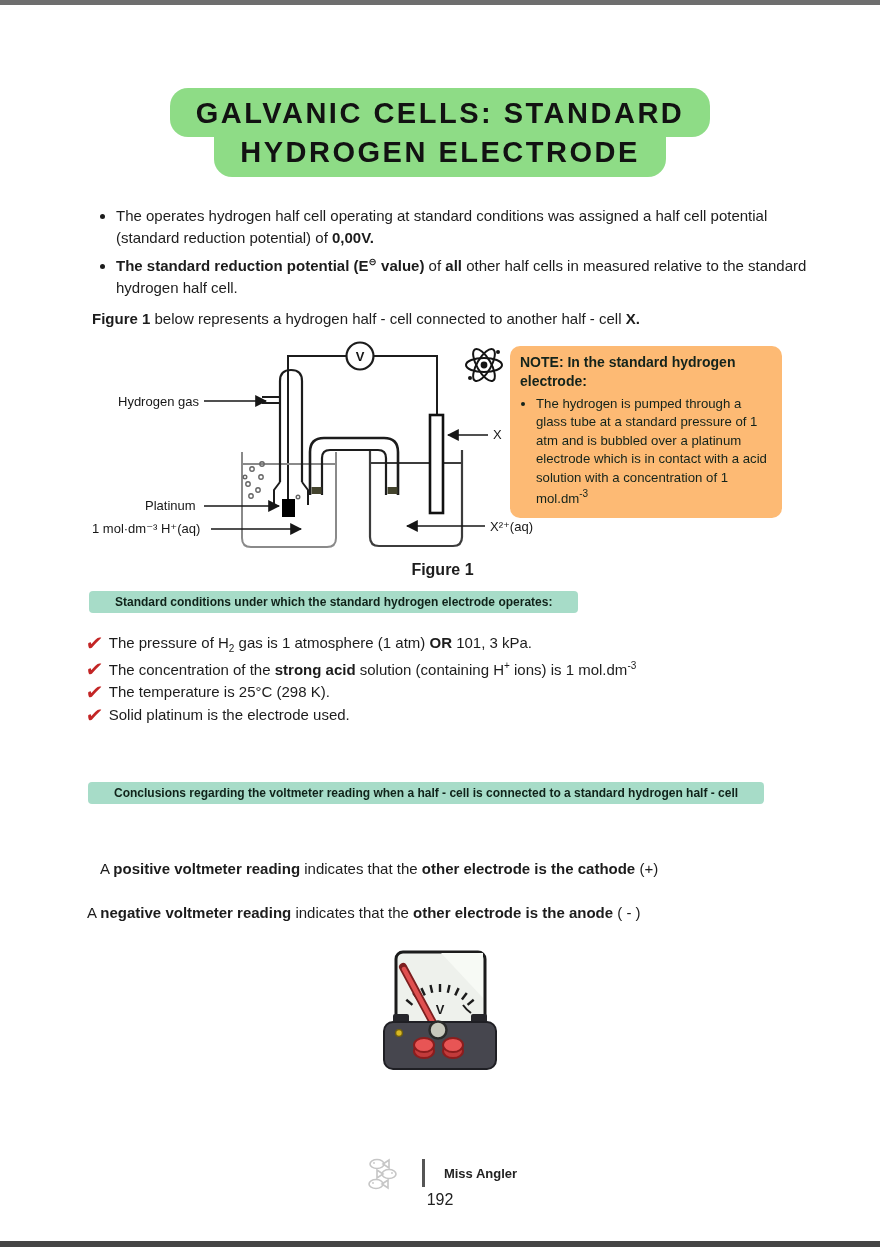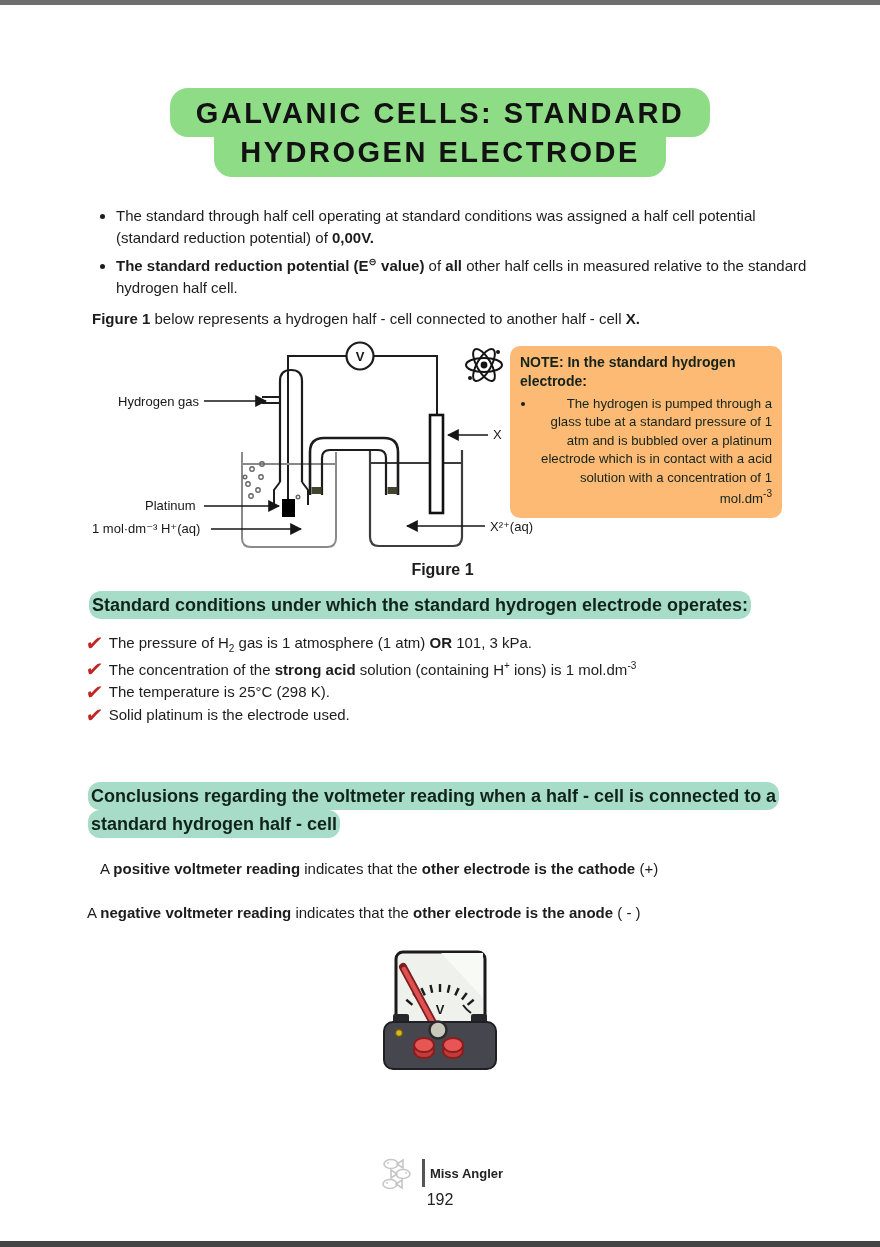--- a/index.html
+++ b/index.html
@@ -28,61 +28,61 @@
 
   
   .diagram{position:absolute;top:336px;left:85px;width:712px;height:232px;}
   .diag{position:absolute;left:0;top:0;}
   .diag text{font-family:"Liberation Sans","DejaVu Sans",sans-serif;font-size:13px;fill:#161616;}
   .atom{position:absolute;left:378px;top:6px;}
   .note{position:absolute;left:425px;top:10px;width:252px;background:#fdba74;
         border-radius:10px;padding:7px 10px 9px 10px;color:#13231b;}
   .note-h{font-weight:bold;font-size:14px;line-height:1.35;}
   .note ul{margin:4px 0 0 0;padding-left:16px;}
-  .note li{font-size:13.2px;line-height:1.4;text-align:right;}
+  .note li{font-size:13.2px;line-height:1.4;}
 
   .caption{position:absolute;top:561px;left:85px;width:715px;text-align:center;
            font-weight:bold;font-size:16px;}
 
   
   .cond-h{position:absolute;top:592px;left:89px;}
-  .hl{background:#a7dcc8;border-radius:12px;padding:4px 3px;font-weight:bold;font-size:18px;
+  .hl{background:#a7dcc8;border-radius:4px;padding:4px 26px;font-weight:bold;font-size:12px;
       color:#10231a;-webkit-box-decoration-break:clone;box-decoration-break:clone;line-height:1.55;}
   .checklist{position:absolute;top:634px;left:86px;width:710px;}
   .chk-row{display:flex;align-items:flex-start;margin-bottom:4px;font-size:15px;line-height:1.25;}
   .chk{color:#c32525;font-size:20px;line-height:1;margin-right:6px;margin-top:-1px;
        font-family:"DejaVu Sans",sans-serif;transform:skewX(-8deg);}
 
   
   .concl{position:absolute;top:783px;left:88px;width:692px;}
   .pos{position:absolute;top:860px;left:100px;margin:0;font-size:15px;}
   .neg{position:absolute;top:904px;left:87px;margin:0;font-size:15px;text-align:right;}
 
   .voltmeter{position:absolute;left:383px;top:950px;}
 
   
   .footer{position:absolute;top:1156px;left:0;width:880px;display:flex;flex-direction:column;align-items:center;}
-  .brandrow{display:flex;align-items:center;gap:5px;}
+  .brandrow{display:flex;align-items:center;gap:19px;}
   .divider{width:3px;height:28px;background:#555;}
   .brand{font-weight:bold;font-size:13px;color:#222;}
   .pagenum{font-size:16px;color:#222;margin-top:1px;}
 </style>
 </head>
 <body>
 
 <div class="page">
   <div class="bar top"></div>
 
   <div class="title">
     <div class="t-line">GALVANIC CELLS: STANDARD</div><br>
     <div class="t-line t2">HYDROGEN ELECTRODE</div>
   </div>
 
   <ul class="intro">
-    <li><span>The standard through half cell operating at standard conditions was assigned a half cell potential (standard reduction potential) of </span><span class="b">0,00V.</span></li>
+    <li><span>The operates hydrogen half cell operating at standard conditions was assigned a half cell potential (standard reduction potential) of </span><span class="b">0,00V.</span></li>
     <li><span class="b">The standard reduction potential (E</span><span class="b sup">⊖</span><span class="b"> value)</span><span> of </span><span class="b">all</span><span> other half cells in measured relative to the standard hydrogen half cell.</span></li>
   </ul>
 
   <p class="figline"><span class="b">Figure 1</span><span> below represents a hydrogen half - cell connected to another half - cell </span><span class="b">X.</span></p>
 
   <div class="diagram">
     <svg class="diag" width="480" height="232" viewBox="0 0 480 232">
       <defs>
         <marker id="ah" viewBox="0 0 10 10" refX="9" refY="5" markerWidth="7.5" markerHeight="7.5" orient="auto-start-reverse">
           <path d="M0,0 L10,5 L0,10 z" fill="#161616"></path>

